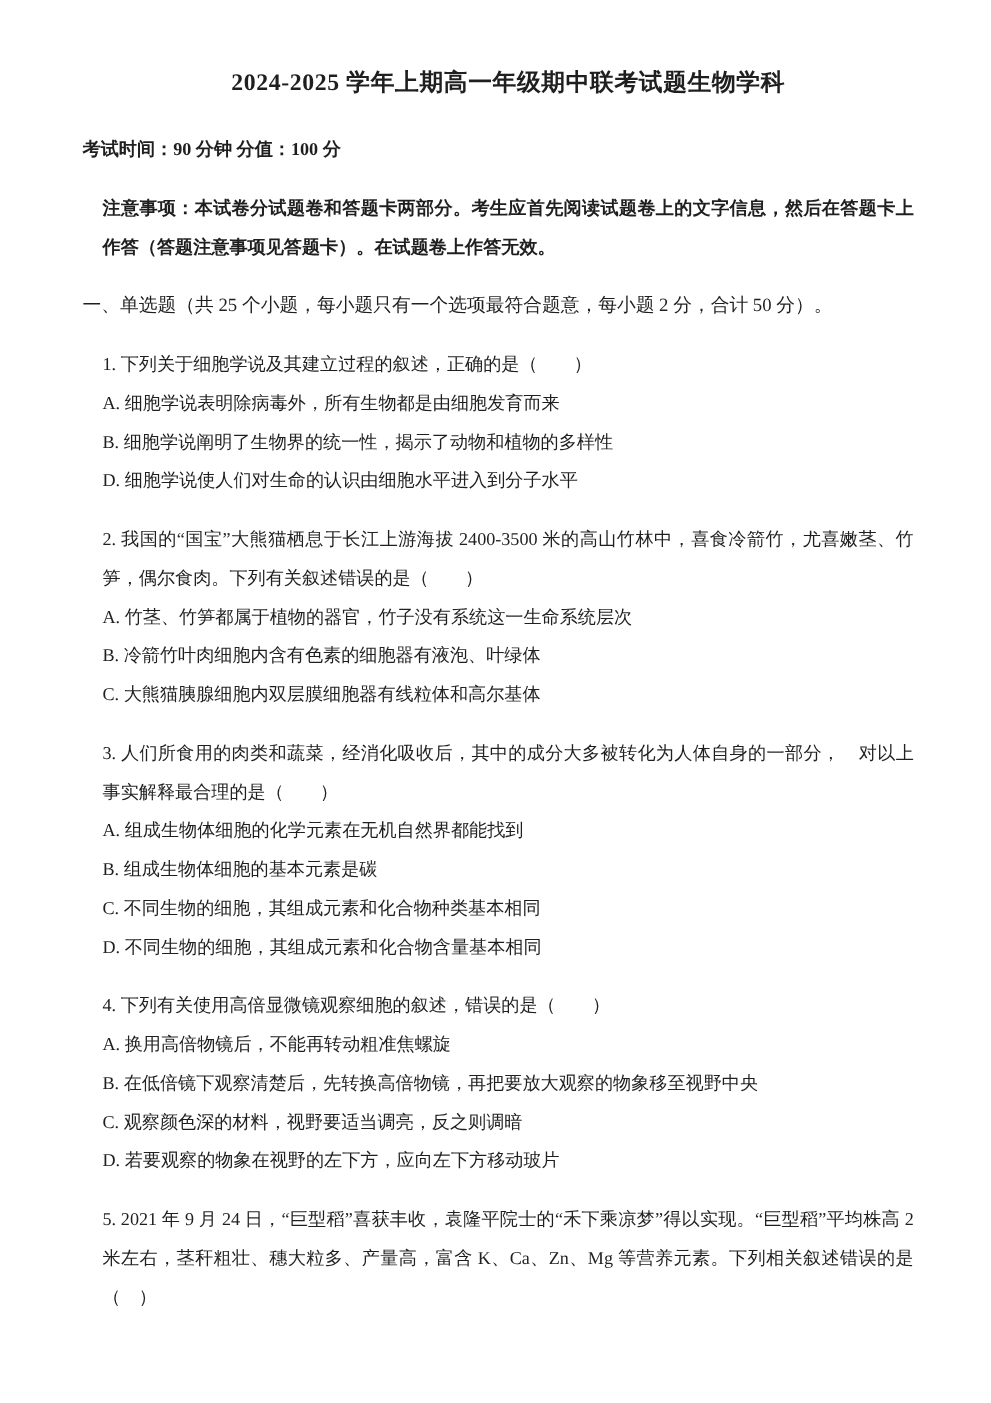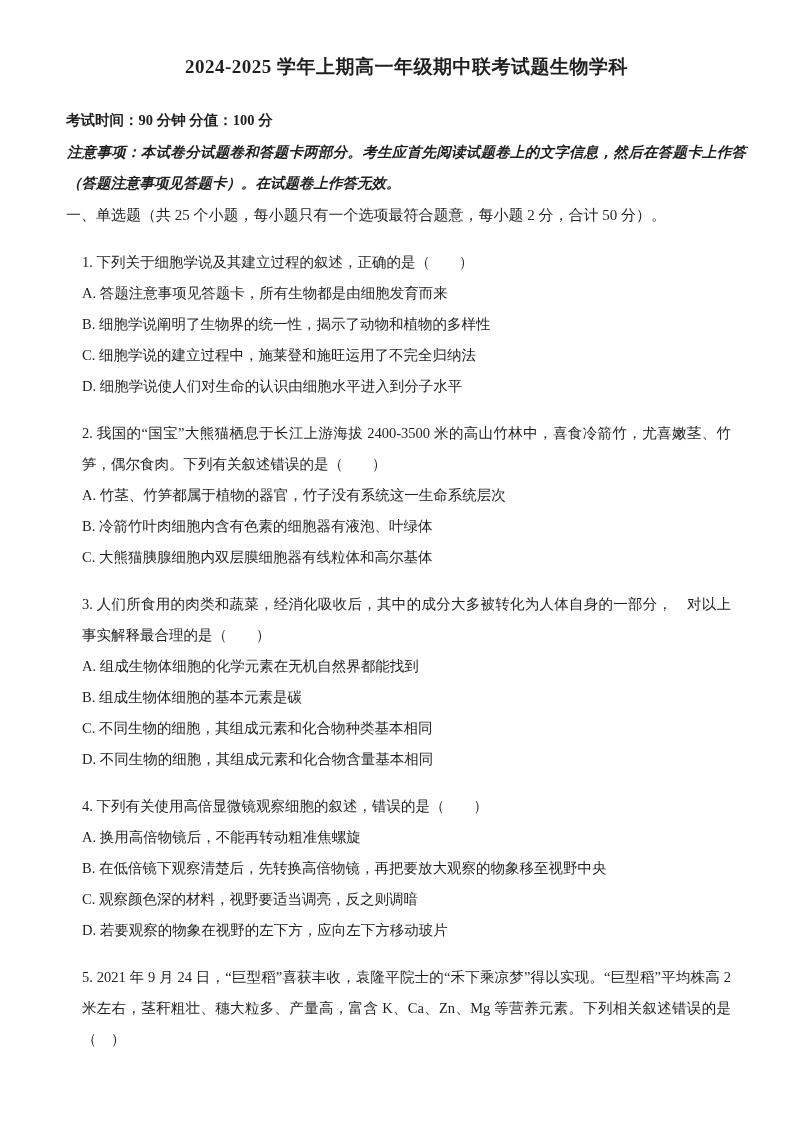--- a/index.html
+++ b/index.html
@@ -31,23 +31,22 @@
     font-size: 14.5px;
     font-weight: bold;
     text-align: left;
     margin: 0;
     line-height: 31px;
   }
   .notice {
     font-size: 14.5px;
     font-weight: bold;
     text-align: justify;
-    margin: 1px;
+    margin: 16px;
     line-height: 31px;
-    font-style: italic;
   }
   .section-heading {
     font-size: 15px;
     font-weight: normal;
     margin: 0;
     line-height: 31px;
     text-align: justify;
   }
   .question {
     margin: 16px;
@@ -70,23 +69,22 @@
   <p class="exam-info">考试时间：90 分钟 分值：100 分</p>
 
   <p class="notice">注意事项：本试卷分试题卷和答题卡两部分。考生应首先阅读试题卷上的文字信息，然后在答题卡上作答（答题注意事项见答题卡）。在试题卷上作答无效。</p>
 
   <h2 class="section-heading">一、单选题（共 25 个小题，每小题只有一个选项最符合题意，每小题 2 分，合计 50 分）。</h2>
 
   <div class="questions">
 
     <div class="question">
       <p class="stem">1. 下列关于细胞学说及其建立过程的叙述，正确的是（　　）</p>
-      <p class="option">A. 答题注意事项见答题卡，所有生物都是由细胞发育而来</p>
+      <p class="option">A. 细胞学说表明除病毒外，所有生物都是由细胞发育而来</p>
       <p class="option">B. 细胞学说阐明了生物界的统一性，揭示了动物和植物的多样性</p>
-      <p class="option">C. 细胞学说的建立过程中，施莱登和施旺运用了不完全归纳法</p>
       <p class="option">D. 细胞学说使人们对生命的认识由细胞水平进入到分子水平</p>
     </div>
 
     <div class="question">
       <p class="stem">2. 我国的“国宝”大熊猫栖息于长江上游海拔 2400-3500 米的高山竹林中，喜食冷箭竹，尤喜嫩茎、竹笋，偶尔食肉。下列有关叙述错误的是（　　）</p>
       <p class="option">A. 竹茎、竹笋都属于植物的器官，竹子没有系统这一生命系统层次</p>
       <p class="option">B. 冷箭竹叶肉细胞内含有色素的细胞器有液泡、叶绿体</p>
       <p class="option">C. 大熊猫胰腺细胞内双层膜细胞器有线粒体和高尔基体</p>
     </div>
 

